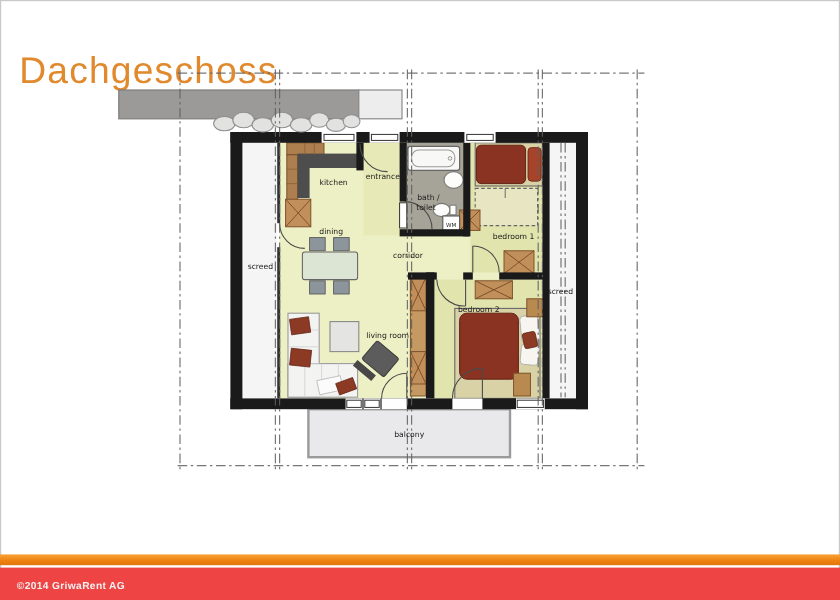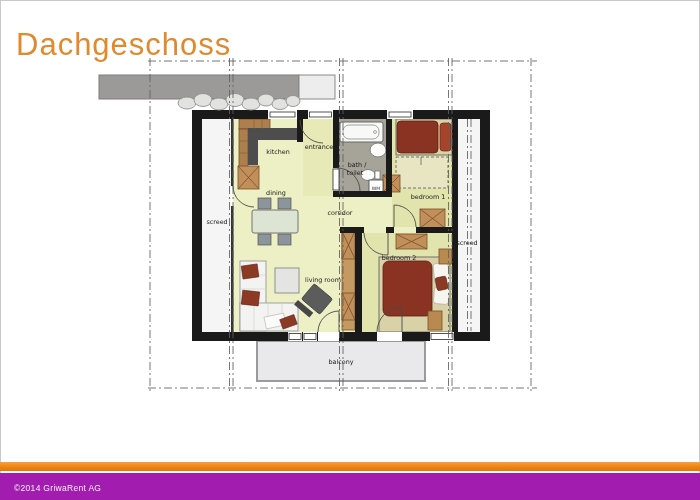--- a/index.html
+++ b/index.html
@@ -1,24 +1,24 @@
 <!DOCTYPE html>
 <html><head>
 <meta charset="utf-8">
 <style>
   html,body{margin:0;padding:0;}
   body{width:700px;height:500px;position:relative;background:#ffffff;
        font-family:"Liberation Sans", sans-serif;overflow:hidden;}
   .page-frame{position:absolute;inset:0;border:1px solid #c9c9c9;box-sizing:border-box;pointer-events:none;}
-  .title{position:absolute;left:16px;top:6px;font-size:31px;color:#e1892d;
+  .title{position:absolute;left:16px;top:20px;font-size:31px;color:#e1892d;
          letter-spacing:1px;font-weight:400;}
   .plan-svg{position:absolute;left:0;top:0;}
   .orange-bar{position:absolute;left:0;right:0;top:462px;height:9px;
               background:linear-gradient(180deg,#f6a335 0%,#ee8312 55%,#e0760c 100%);}
-  .footer-band{position:absolute;left:0;right:0;top:473px;bottom:0;background:#a21caf;}
+  .footer-band{position:absolute;left:0;right:0;top:473px;bottom:0;background:#ef4444;font-weight:bold;}
   .footer-text{position:absolute;left:14px;top:10px;color:#f2f2f2;font-size:8.5px;letter-spacing:.3px;}
   svg text{font-family:"DejaVu Sans", sans-serif;fill:#1c1c1c;}
   .room-label{font-size:6.4px;}
   .tiny-label{font-size:4.6px;}
   .dim{stroke:#5f5f5f;stroke-width:1;stroke-dasharray:8 3 2 3;fill:none;opacity:.85;}
   .wall{fill:#1a1a1a;}
   .arc{stroke:#4a4a4a;stroke-width:0.9;fill:none;}
   .winglyph{fill:#ffffff;stroke:#2a2a2a;stroke-width:0.8;}
 </style>
 </head>

